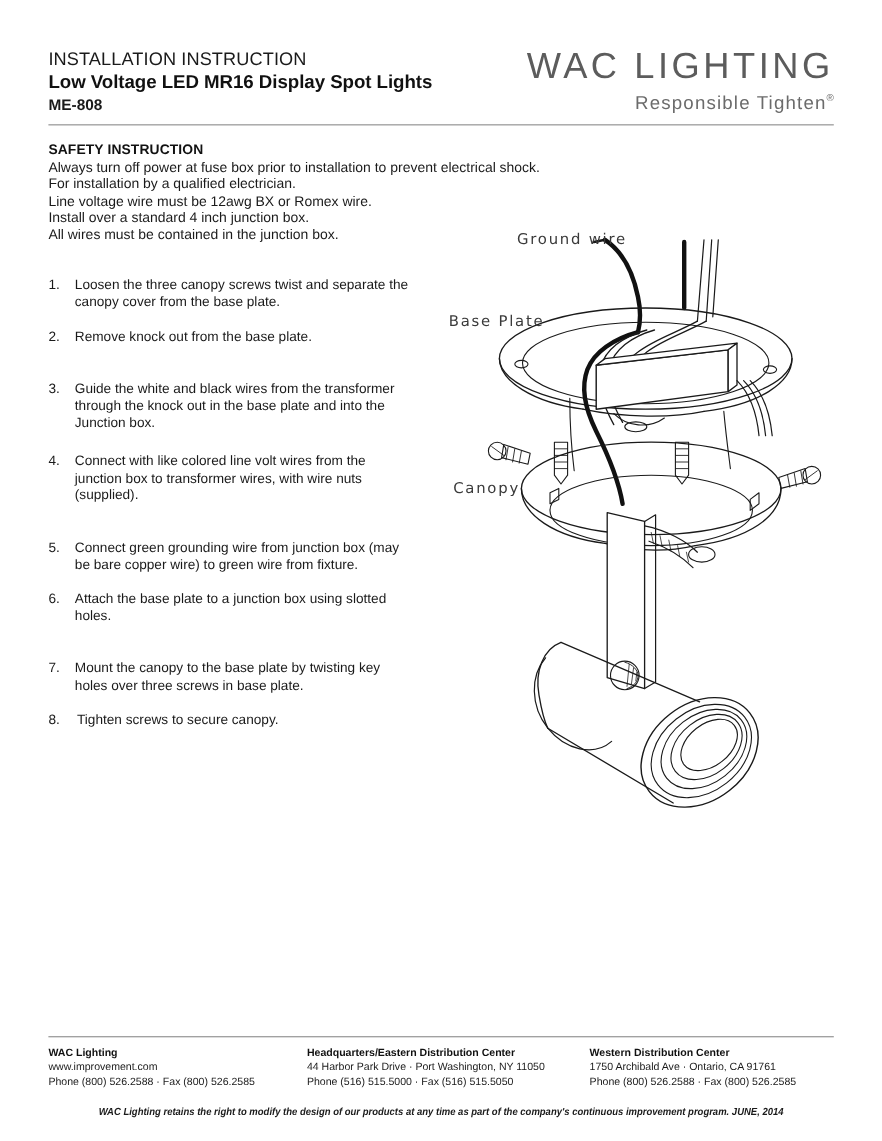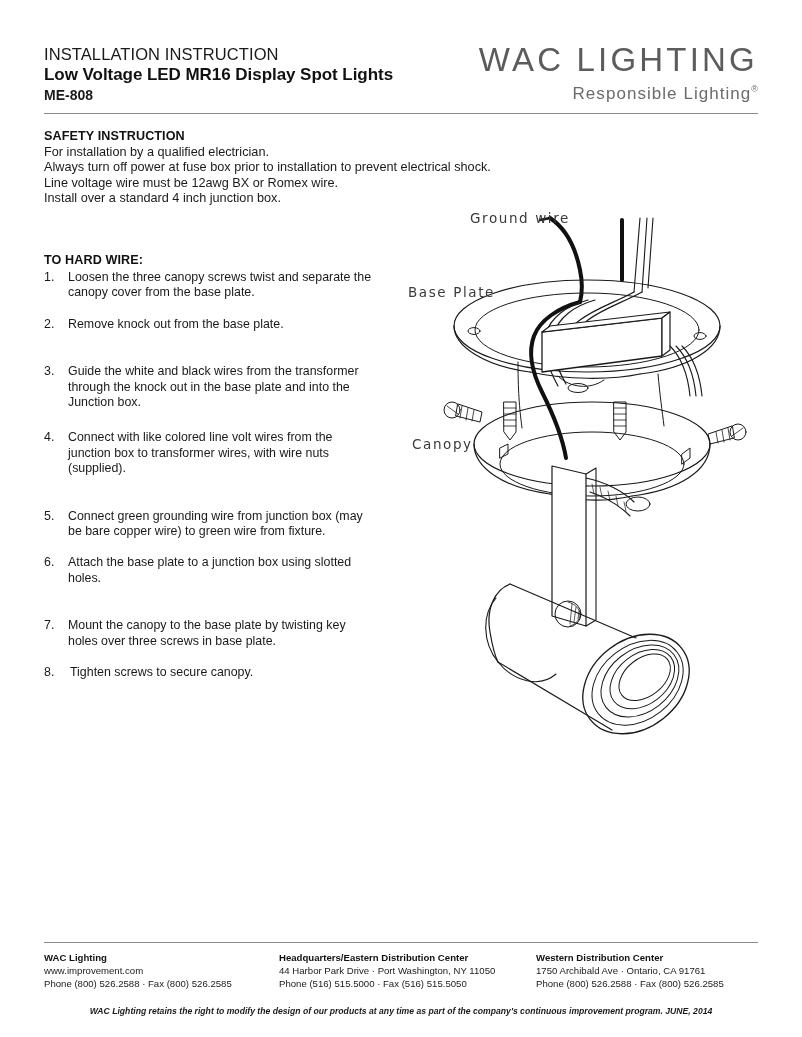--- a/index.html
+++ b/index.html
@@ -207,36 +207,36 @@
 
 <div class="page">
 
   <div class="header">
     <div class="doc-kicker">INSTALLATION INSTRUCTION</div>
     <div class="doc-title">Low Voltage LED MR16 Display Spot Lights</div>
     <div class="doc-model">ME-808</div>
 
     <div class="brand">
       <div class="brand-name">WAC LIGHTING</div>
-      <div class="brand-tag"><span>Responsible Lighting</span><sup>®</sup></div>
+      <div class="brand-tag"><span>Responsible Tighten</span><sup>®</sup></div>
     </div>
   </div>
 
   <div class="rule rule-top"></div>
 
   <div class="safety">
     <div class="section-head">SAFETY INSTRUCTION</div>
+    <div class="safety-line">Always turn off power at fuse box prior to installation to prevent electrical shock.</div>
     <div class="safety-line">For installation by a qualified electrician.</div>
-    <div class="safety-line">Always turn off power at fuse box prior to installation to prevent electrical shock.</div>
     <div class="safety-line">Line voltage wire must be 12awg BX or Romex wire.</div>
     <div class="safety-line">Install over a standard 4 inch junction box.</div>
+    <div class="safety-line">All wires must be contained in the junction box.</div>
   </div>
 
   <div class="steps">
-    <div class="section-head">TO HARD WIRE:</div>
 
     <div class="step">
       <div class="step-num">1.</div>
       <div class="step-text">Loosen the three canopy screws twist and separate the canopy cover from the base plate.</div>
     </div>
     <div class="gap-1"></div>
 
     <div class="step">
       <div class="step-num">2.</div>
       <div class="step-text">Remove knock out from the base plate.</div>

